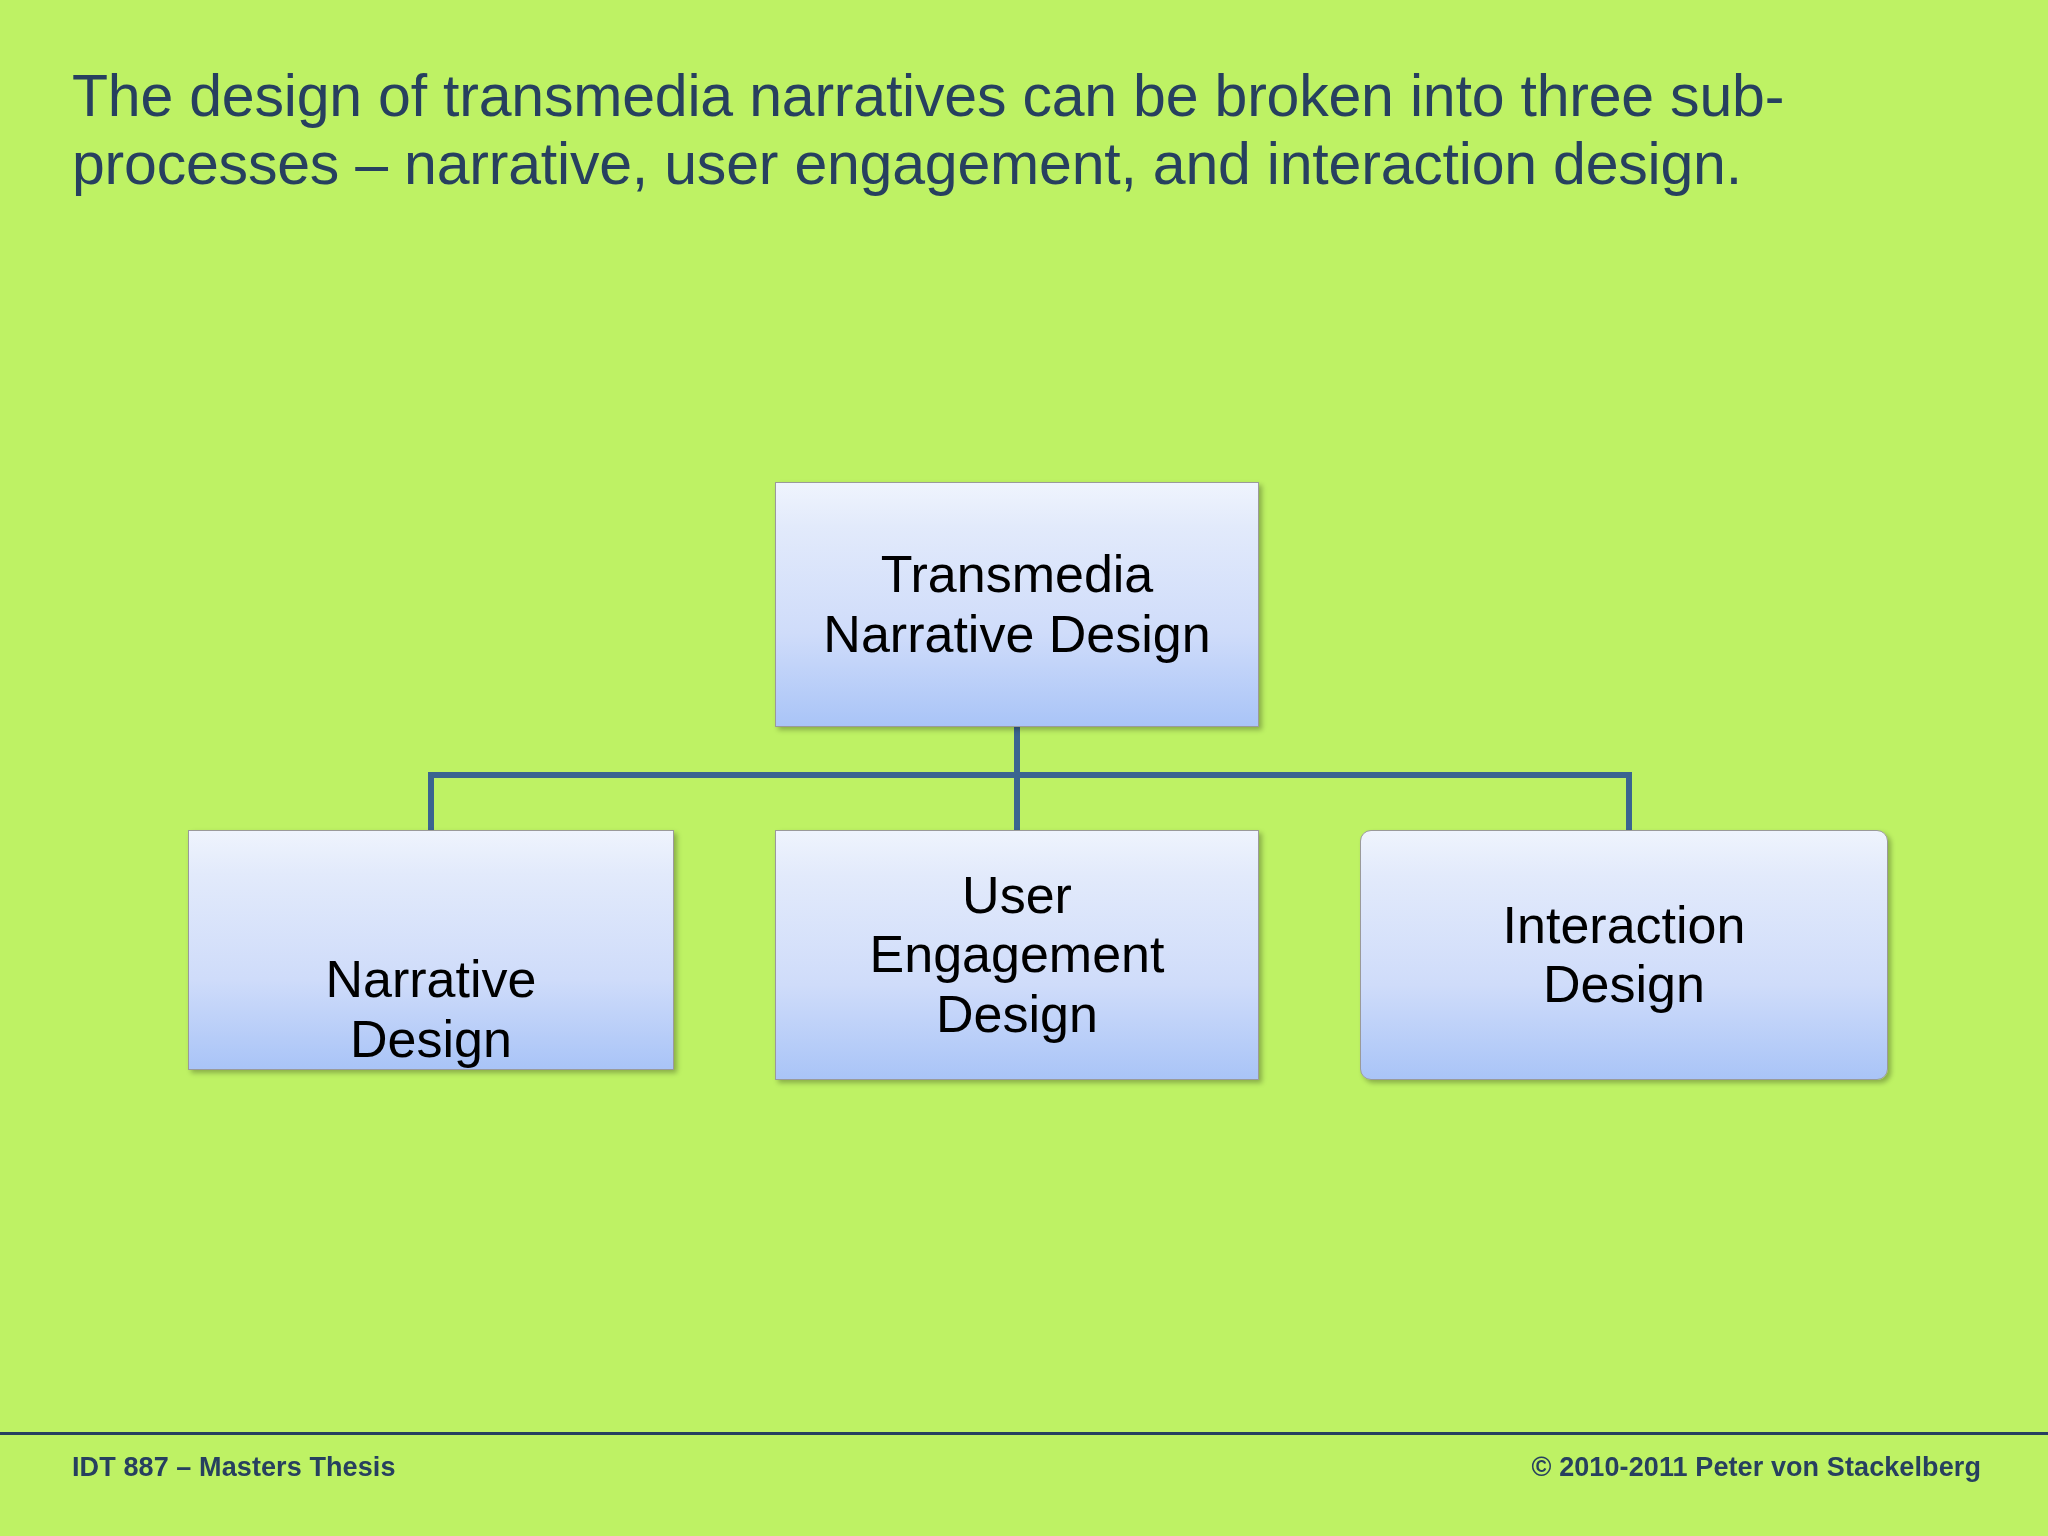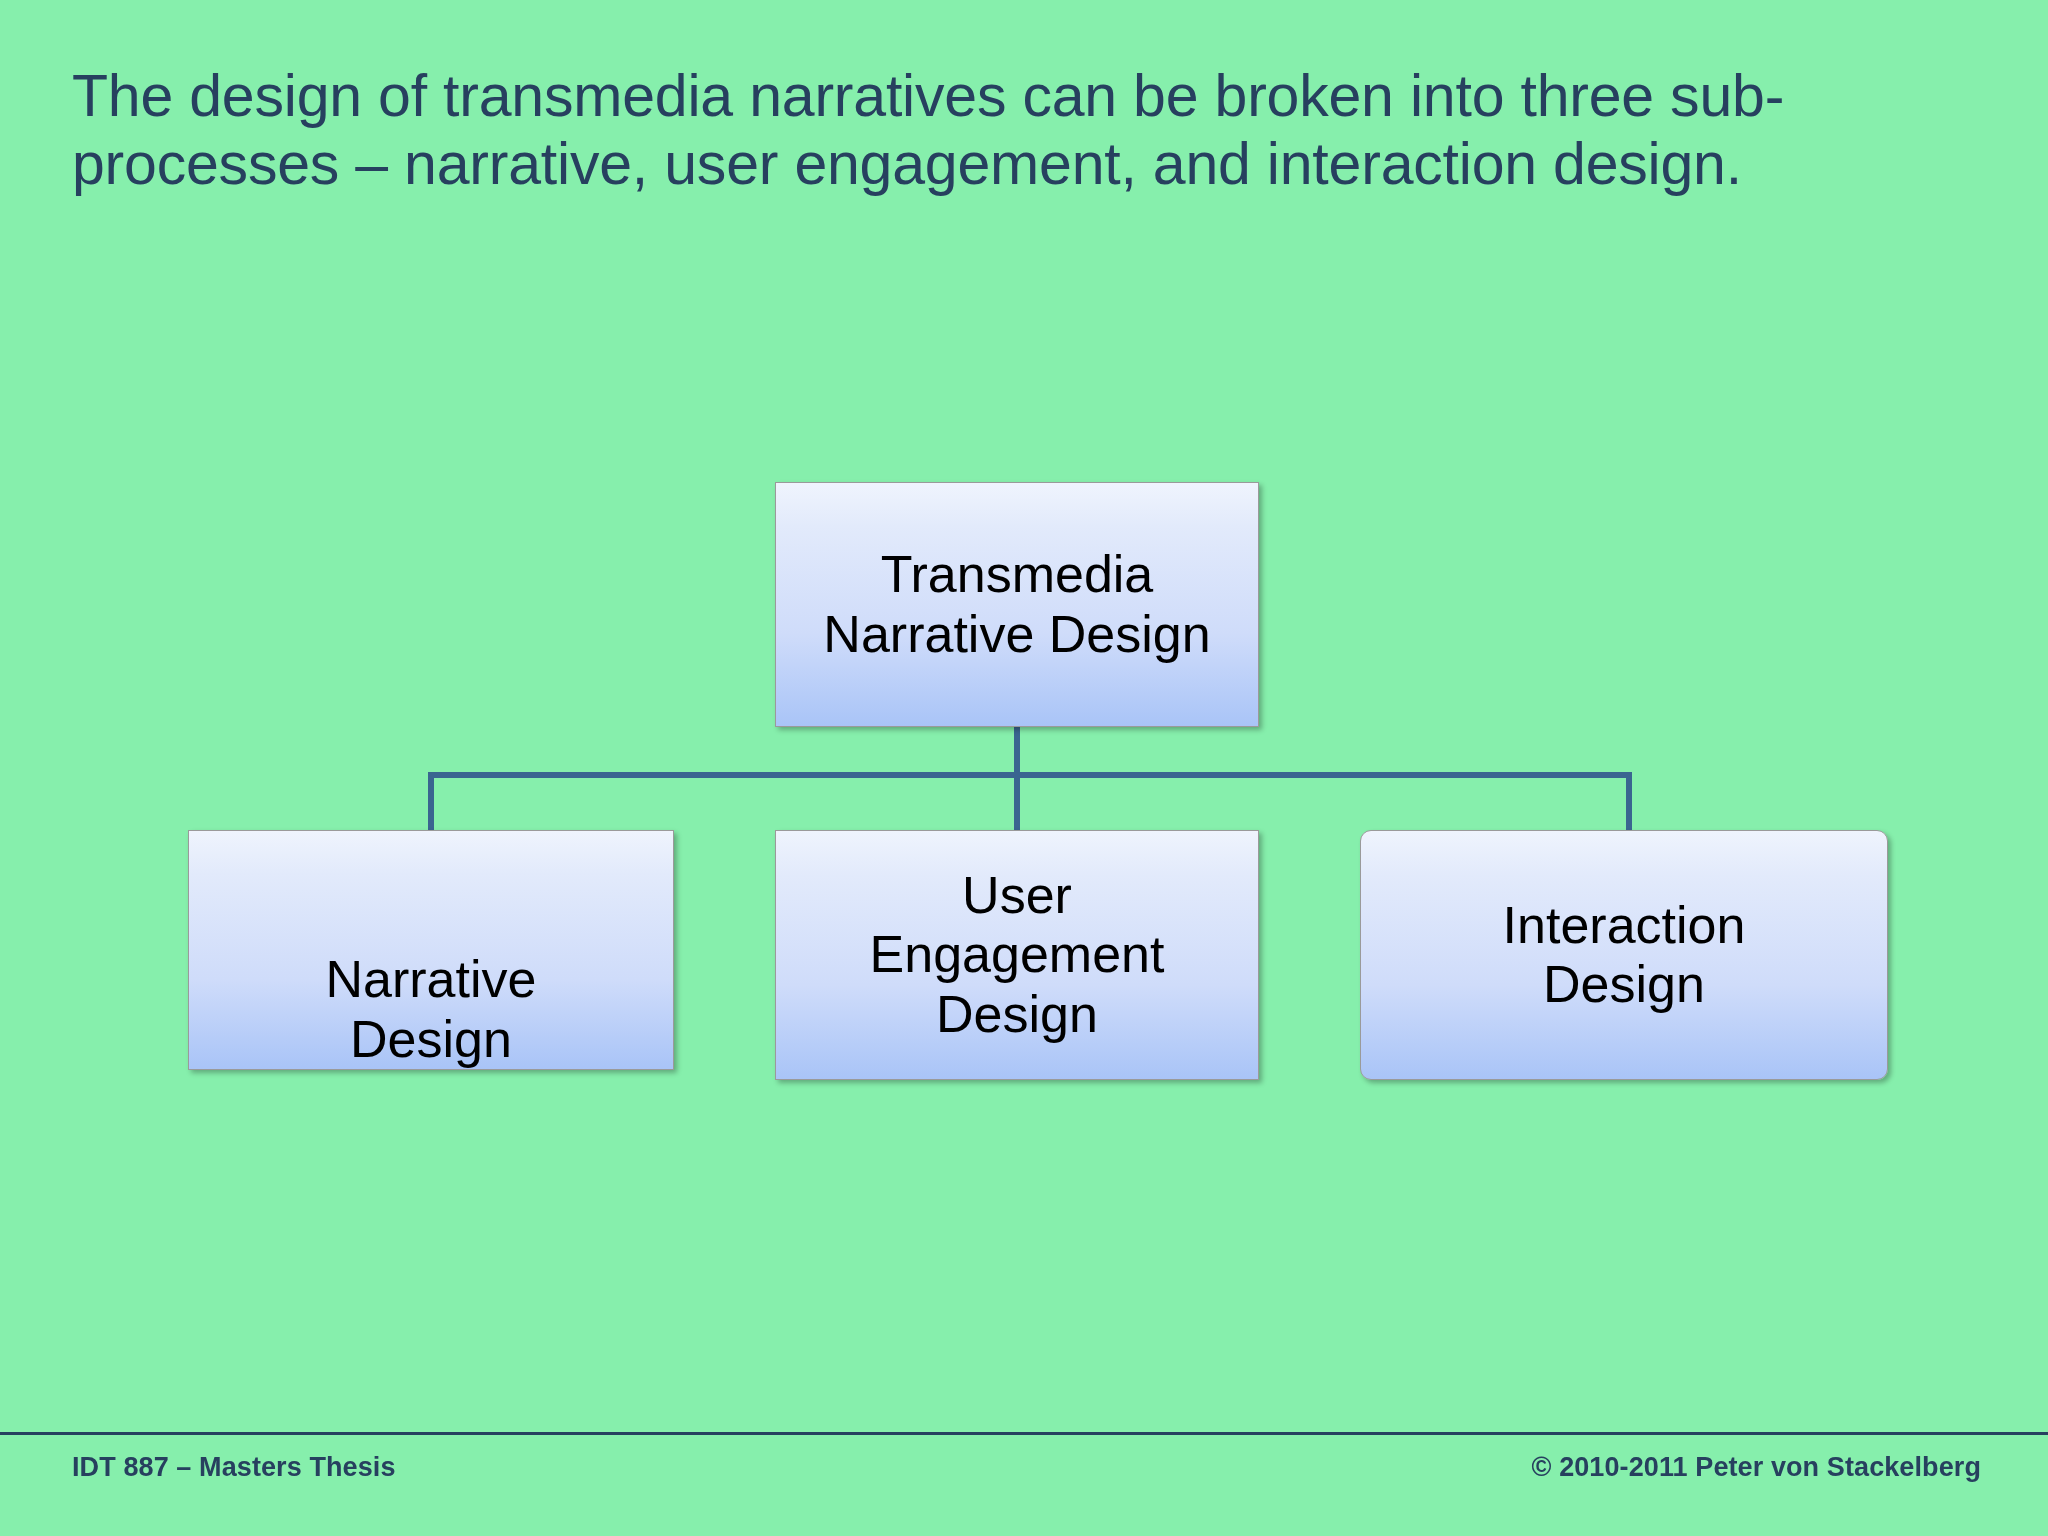--- a/index.html
+++ b/index.html
@@ -7,21 +7,21 @@
     padding: 0;
     background: #ffffff;
   }
   body {
     font-family: "Liberation Sans", sans-serif;
   }
   #slide {
     position: relative;
     width: 2048px;
     height: 1536px;
-    background: #86efac;
+    background: #bef264;
     overflow: hidden;
   }
 
   
   #title-block {
     position: absolute;
     left: 72px;
     top: 62px;
     width: 1900px;
   }

